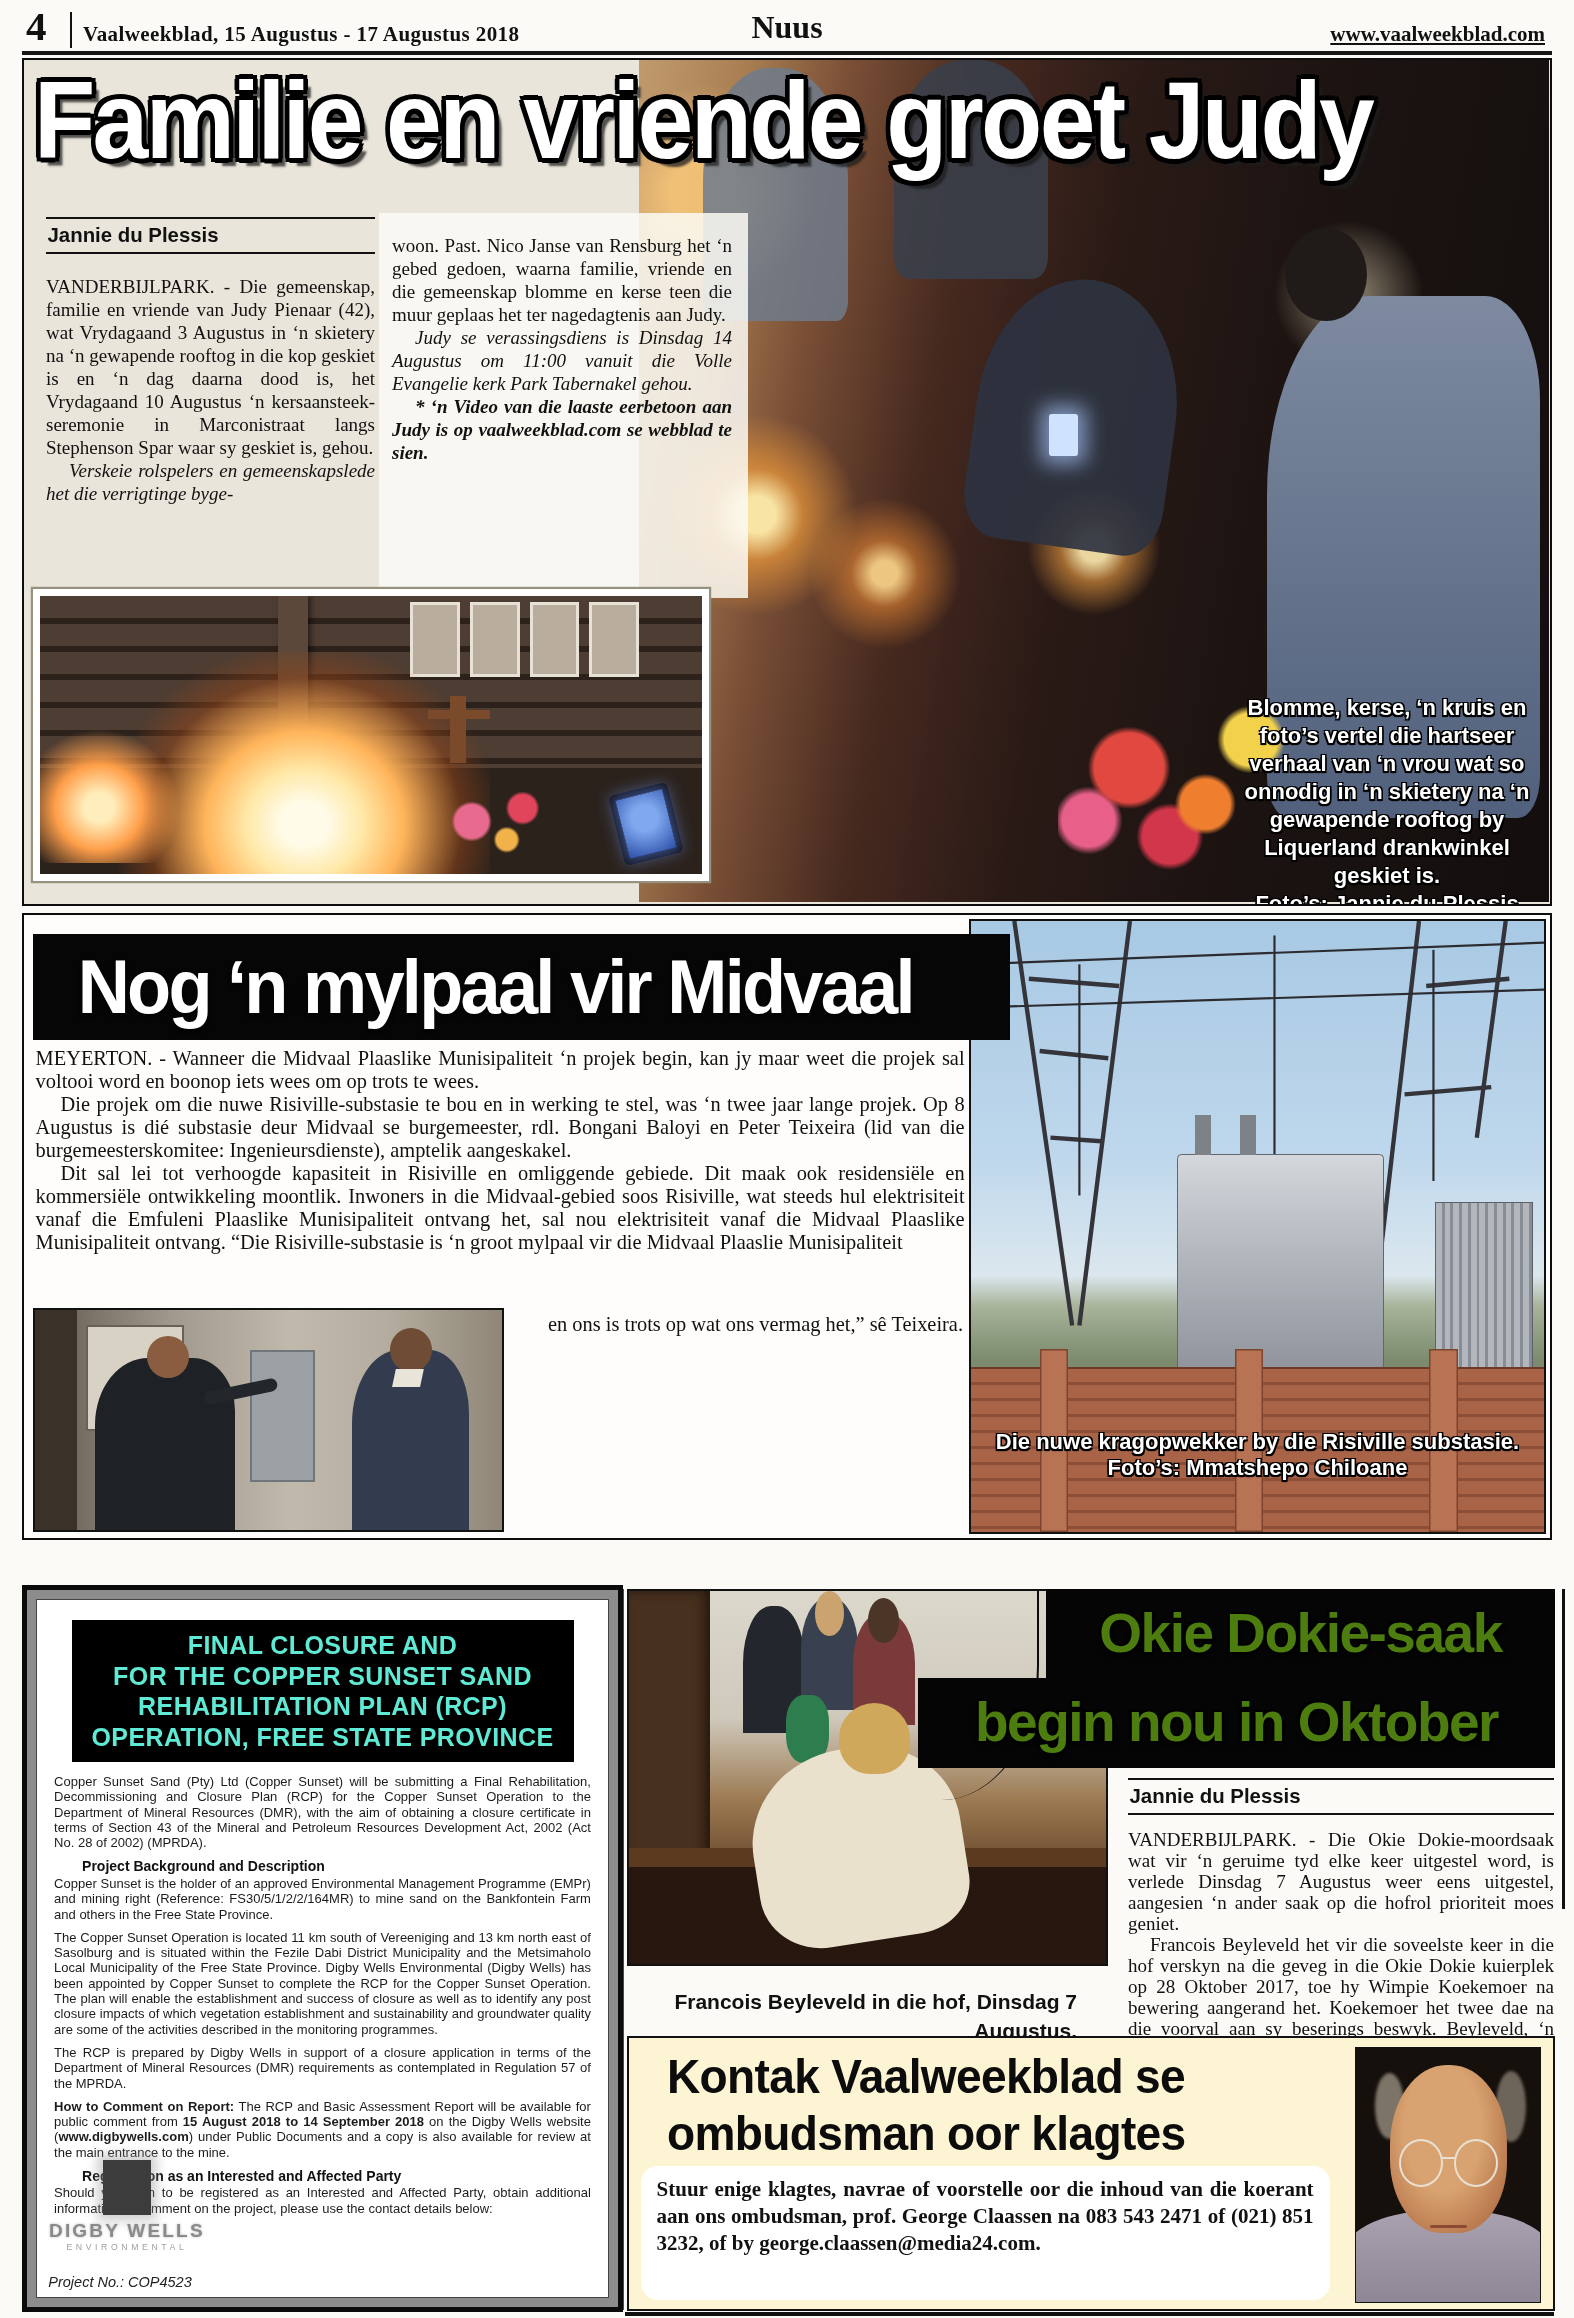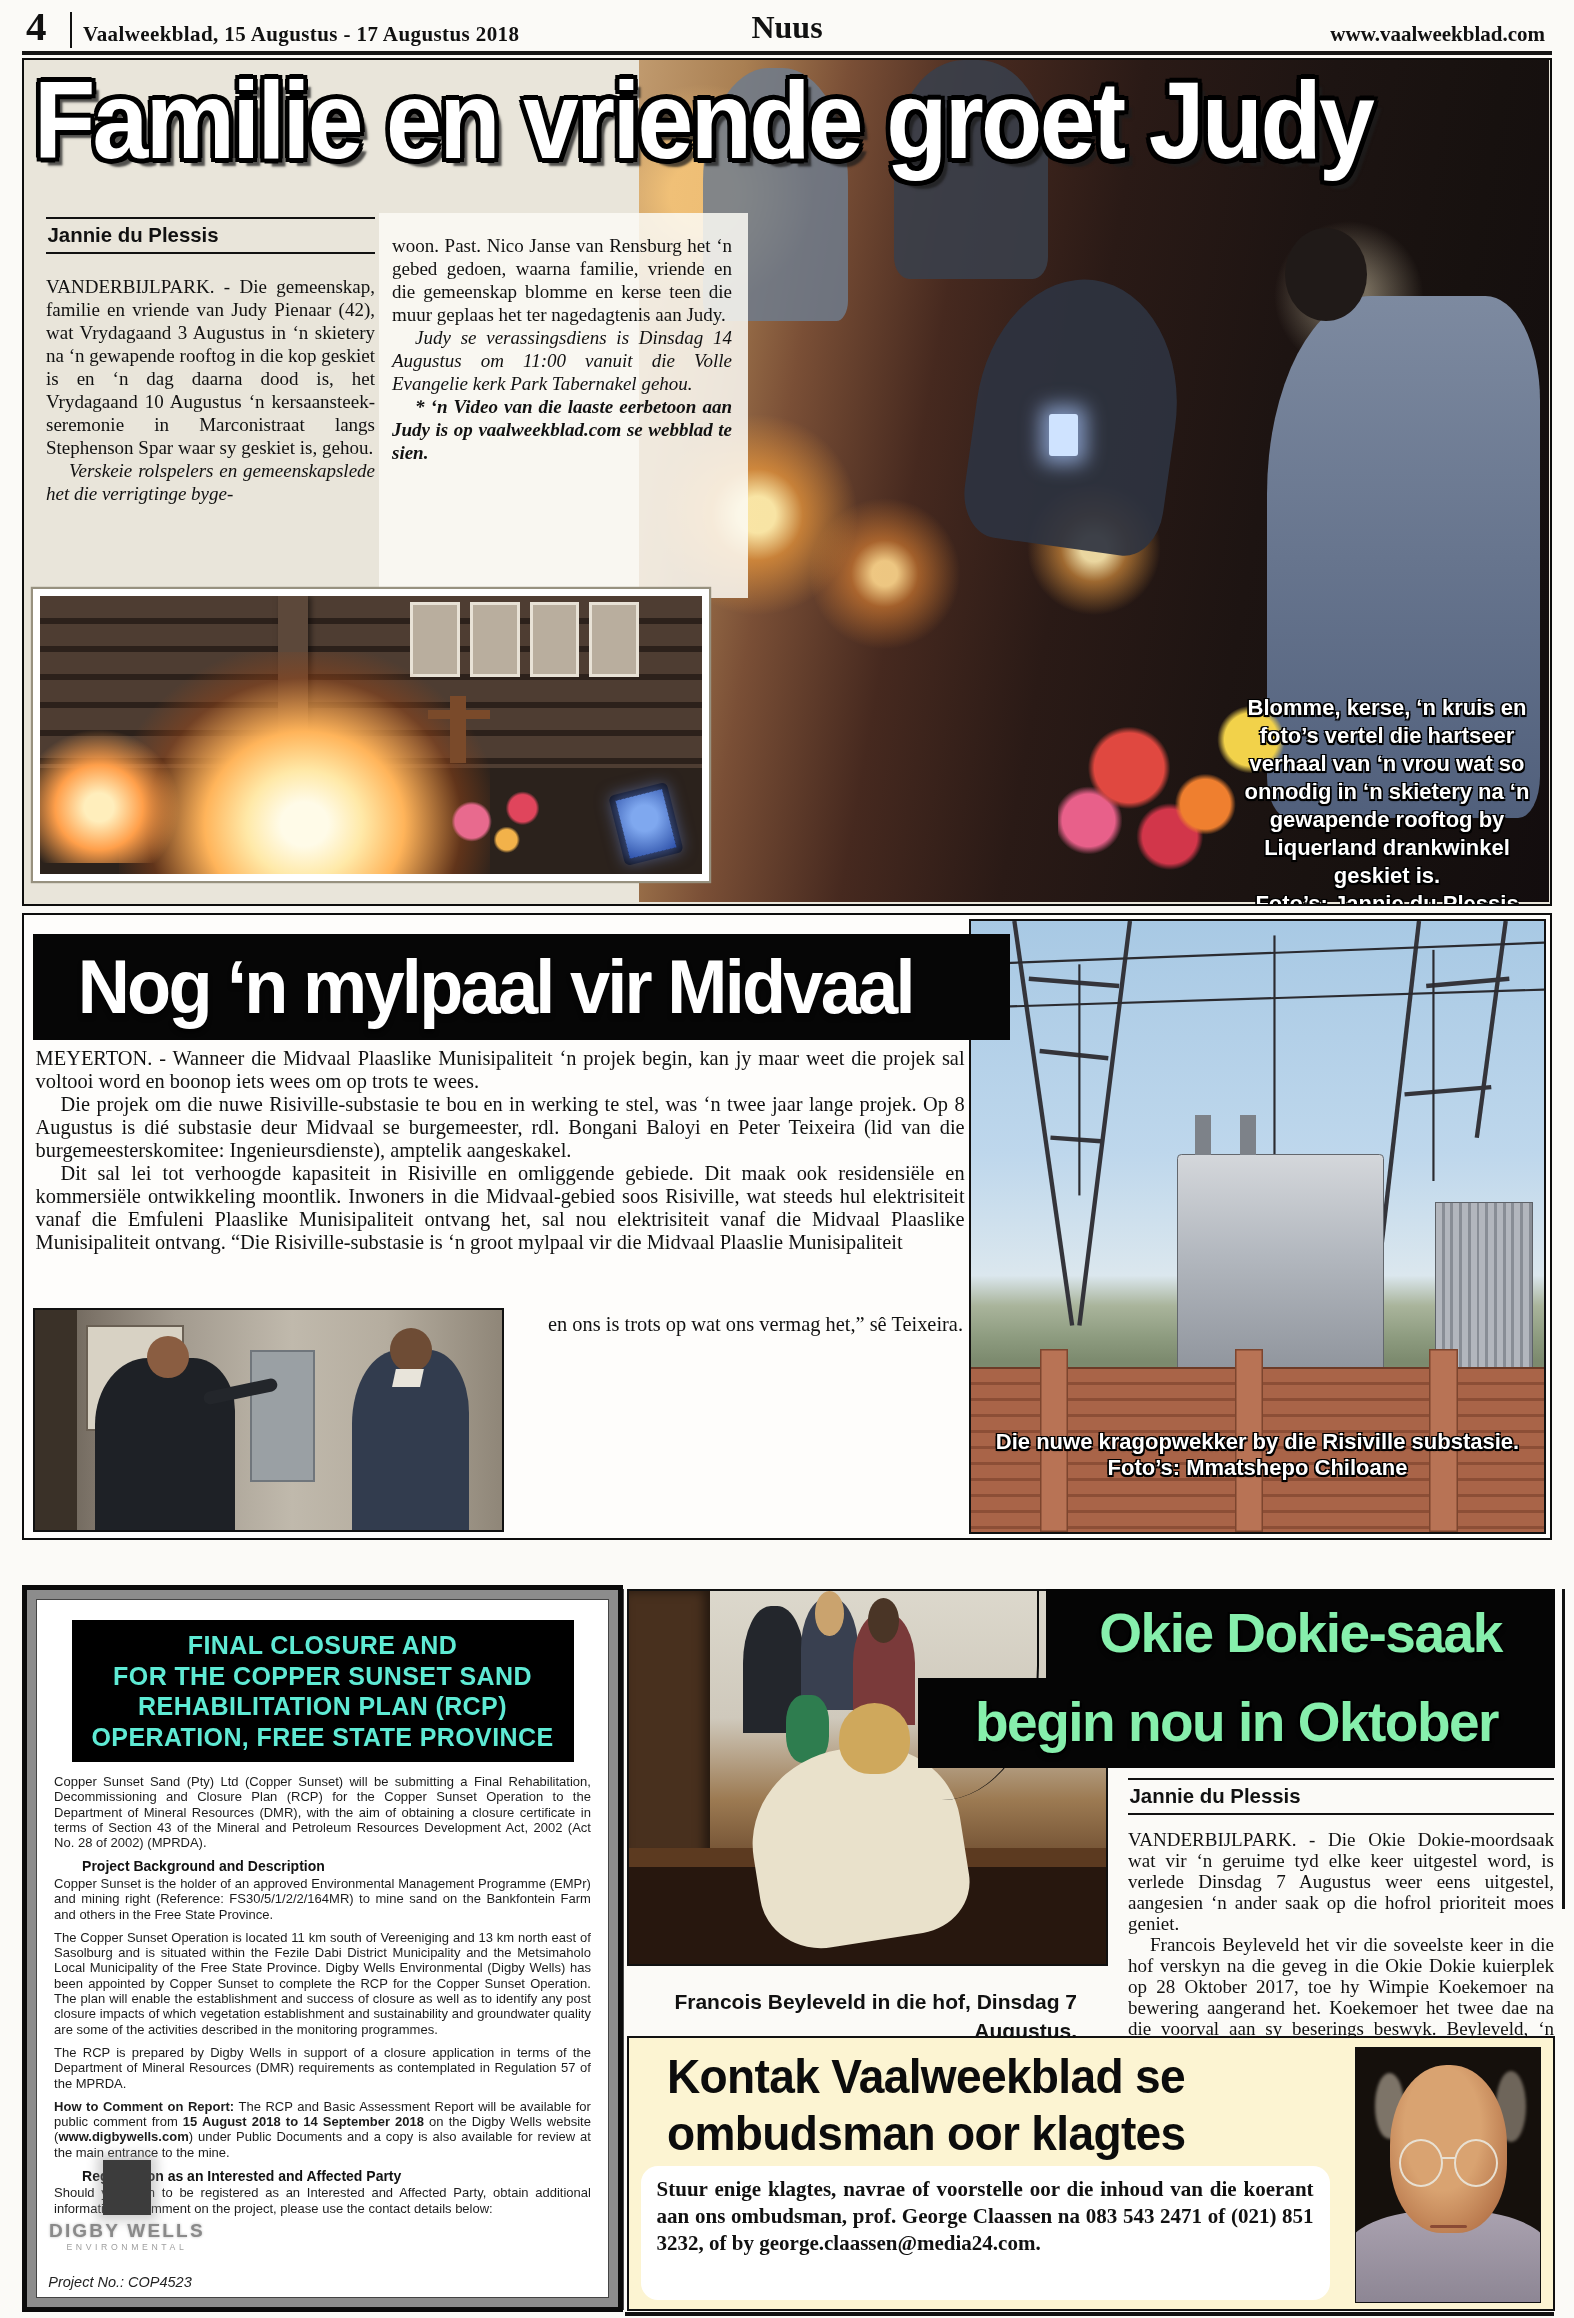--- a/index.html
+++ b/index.html
@@ -5,21 +5,21 @@
   * { margin:0; padding:0; box-sizing:border-box; }
   body { background:#ffffff; }
   .page { position:relative; width:1574px; height:2319px; background:#fbfaf7; overflow:hidden;
           font-family:"Liberation Sans", sans-serif; color:#111; }
 
   
   .hdr-num  { position:absolute; left:26px; top:5.8px; font:700 41px/1 "Liberation Serif", serif; }
   .hdr-bar  { position:absolute; left:70px; top:11.6px; width:2.2px; height:36px; background:#111; }
   .hdr-edition { position:absolute; left:83px; top:22px; font:700 21px "Liberation Serif", serif; letter-spacing:0.4px; }
   .hdr-section { position:absolute; left:50%; transform:translateX(-50%); top:8.7px; font:700 32px "Liberation Serif", serif; }
-  .hdr-site { position:absolute; right:29px; top:22px; font:700 21px "Liberation Serif", serif; }
+  .hdr-site { position:absolute; right:29px; top:22px; font:700 21px "Liberation Serif", serif;text-decoration:underline; }
   .hdr-rule { position:absolute; left:22px; right:22px; top:51px; height:3.6px; background:#161616; }
 
   
   .serifbody p { font:400 19px/23px "Liberation Serif", serif; text-align:justify; }
   .serifbody p.ind { text-indent:23px;font-style:italic; }
   .serifbody p.itbold { font-style:italic; font-weight:700; }
   .byline-box { border-top:2.9px solid #111; border-bottom:2.2px solid #111; padding:5.1px 1.5px;
                 font:700 20.4px "Liberation Sans", sans-serif; background:transparent; }
   .outline-big { color:#fff; letter-spacing:-2.9px;
      text-shadow:-4.4px -4.4px 0 #000, 4.4px -4.4px 0 #000, -4.4px 4.4px 0 #000, 4.4px 4.4px 0 #000,
@@ -155,21 +155,21 @@
   .ct-fig3 { position:absolute; left:47%; top:6%; width:13%; height:30%; background:#7a3a3a; border-radius:45% 45% 0 0; }
   .ct-fig3h { position:absolute; left:50%; top:2%; width:6.5%; height:12%; background:#4a3526; border-radius:50%; }
   .ct-green { position:absolute; left:33%; top:28%; width:9%; height:18%; background:#2e7d4f; border-radius:40%; }
   .ct-accused { position:absolute; left:26%; top:42%; width:44%; height:52%; background:#e9e1cb; border-radius:48% 44% 26% 30%; transform:rotate(-9deg); }
   .ct-achead { position:absolute; left:44%; top:30%; width:15%; height:19%; background:#cfa85c; border-radius:50% 50% 44% 44%; }
   .ct-mic { position:absolute; left:52%; top:-4%; width:34%; height:60%; border-right:2.9px solid #0c0c0c; border-radius:0 0 60% 0; }
   .court-cap { position:absolute; left:596px; top:1981px; width:481px; text-align:right;
      font:700 21px/29px "Liberation Sans", sans-serif;margin-top:6px; }
   .a3-strip1 { position:absolute; left:1046px; top:1589px; width:509px; height:89px; background:#050505; z-index:5; text-align:center; }
   .a3-strip2 { position:absolute; left:918px; top:1678px; width:637px; height:90px; background:#050505; z-index:5; text-align:center; }
-  .a3-strip1 span, .a3-strip2 span { font:700 55px/89px "Liberation Sans", sans-serif; color:#86efac; letter-spacing:-1.5px;
+  .a3-strip1 span, .a3-strip2 span { font:700 55px/89px "Liberation Sans", sans-serif; color:#4d7c0f; letter-spacing:-1.5px;
      text-shadow:-2.2px -2.2px 0 #000, 2.2px 2.2px 0 #000, 0 4.4px 4.4px rgba(0,0,0,.5); white-space:nowrap; }
   .a3-byline { position:absolute; left:1128px; top:1778px; width:426px; }
   .a3-body { position:absolute; left:1128px; top:1829px; width:426px; }
   .a3-body p { font:400 19px/21px "Liberation Serif", serif; text-align:justify; }
   .a3-body p.ind { text-indent:22px; }
 
   
   .omb { position:absolute; left:627px; top:2036px; width:928px; height:275px;
      background:#fcf4d2; border:2.2px solid #111; overflow:hidden; }
   .omb-title { position:absolute; left:38px; top:10.2px; font:700 48px/57px "Liberation Sans", sans-serif;

